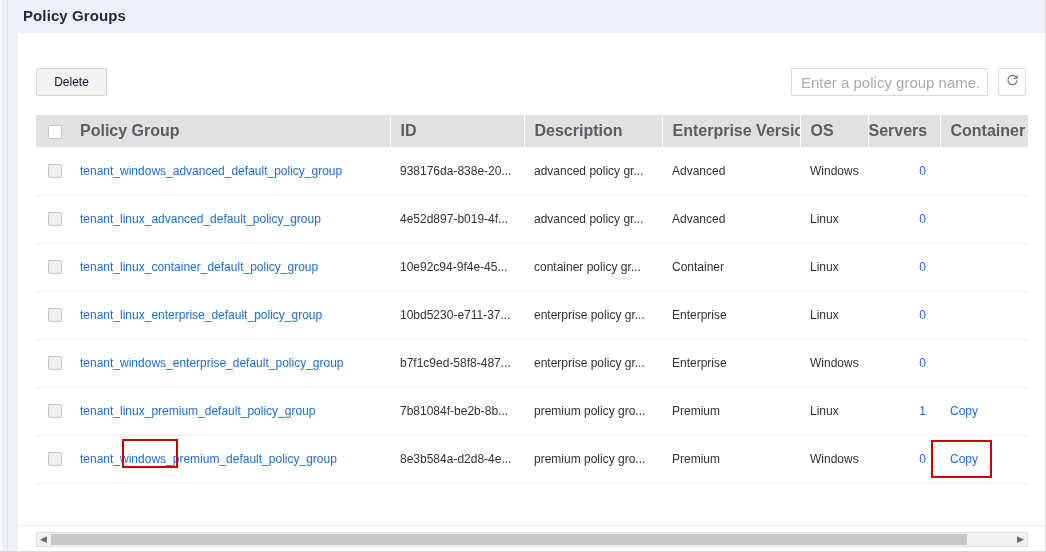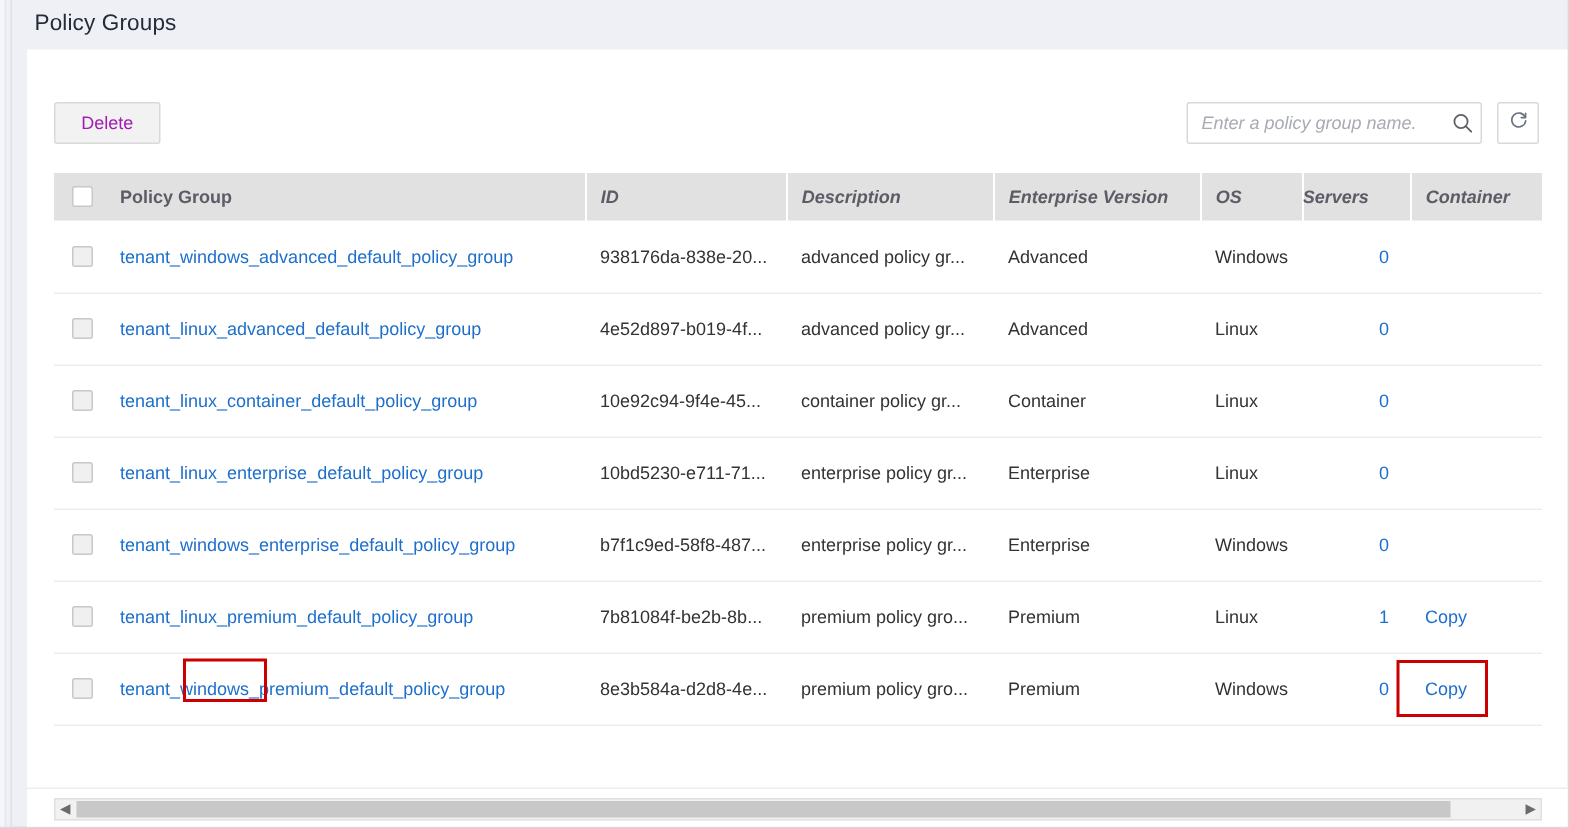--- a/index.html
+++ b/index.html
@@ -53,21 +53,21 @@
     width: 1036px;
     height: 33px;
     background: #eef0f5;
     box-sizing: border-box;
   }
   .page-title {
     position: absolute;
     left: 14px;
     top: 7px;
     font-size: 15px;
-    font-weight: normal;
+    font-weight: bold;
     color: #252b3a;
     letter-spacing: 0.1px;
   }
 
   
   .content-card {
     position: absolute;
     left: 18px;
     top: 33px;
     width: 1028px;
@@ -86,21 +86,21 @@
   .delete-button {
     position: absolute;
     left: 18px;
     top: 35px;
     width: 71px;
     height: 28px;
     background: #f2f2f2;
     border: 1px solid #d9d9d9;
     border-radius: 2px;
     box-sizing: border-box;
-    color: #a21caf;
+    color: #0f172a;
     font-size: 12px;
     font-family: "Liberation Sans", sans-serif;
     cursor: default;
     display: flex;
     align-items: center;
     justify-content: center;
     padding: 0;
   }
 
   .search-wrap {
@@ -115,25 +115,24 @@
     box-sizing: border-box;
     display: flex;
     align-items: center;
   }
   .search-input {
     border: 0;
     outline: 0;
     flex: 1;
     height: 26px;
     padding: 0 4px 0 9px;
-    font-size: 12px;
+    font-size: 15px;
     font-family: "Liberation Sans", sans-serif;
     color: #333;
     background: transparent;
-    font-style: italic;
   }
   .search-input::placeholder { color: #a8abb2; }
   .search-icon {
     width: 26px;
     height: 26px;
     display: flex;
     align-items: center;
     justify-content: center;
     cursor: pointer;
     color: #5e6066;
@@ -164,33 +163,32 @@
     width: 992px;
   }
   table.grid {
     border-collapse: collapse;
     width: 992px;
     table-layout: fixed;
   }
   table.grid thead th {
     background: #e1e1e1;
     height: 32px;
-    font-size: 12px;
+    font-size: 16px;
     font-weight: bold;
     color: #5c5c66;
     text-align: left;
     padding: 0 0 0 10px;
     border: 0;
     box-sizing: border-box;
     white-space: nowrap;
     overflow: hidden;
   }
   table.grid thead th.sep {
     border-left: 1px solid #ffffff;
-    font-style: italic;
   }
   table.grid tbody td {
     height: 48px;
     font-size: 12px;
     color: #333333;
     padding: 0 0 0 10px;
     border-bottom: 1px solid #ededed;
     box-sizing: border-box;
     white-space: nowrap;
     overflow: hidden;
@@ -385,21 +383,21 @@
               <td><span class="muted">10e92c94-9f4e-45...</span></td>
               <td><span class="muted">container policy gr...</span></td>
               <td><span class="muted">Container</span></td>
               <td><span class="muted">Linux</span></td>
               <td class="td-srv"><span class="link-num">0</span></td>
               <td></td>
             </tr>
             <tr>
               <td class="col-check"><span class="cbx"></span></td>
               <td><span class="link">tenant_linux_enterprise_default_policy_group</span></td>
-              <td><span class="muted">10bd5230-e711-71...</span></td>
+              <td><span class="muted">10bd5230-e711-37...</span></td>
               <td><span class="muted">enterprise policy gr...</span></td>
               <td><span class="muted">Enterprise</span></td>
               <td><span class="muted">Linux</span></td>
               <td class="td-srv"><span class="link-num">0</span></td>
               <td></td>
             </tr>
             <tr>
               <td class="col-check"><span class="cbx"></span></td>
               <td><span class="link">tenant_windows_enterprise_default_policy_group</span></td>
               <td><span class="muted">b7f1c9ed-58f8-487...</span></td>

